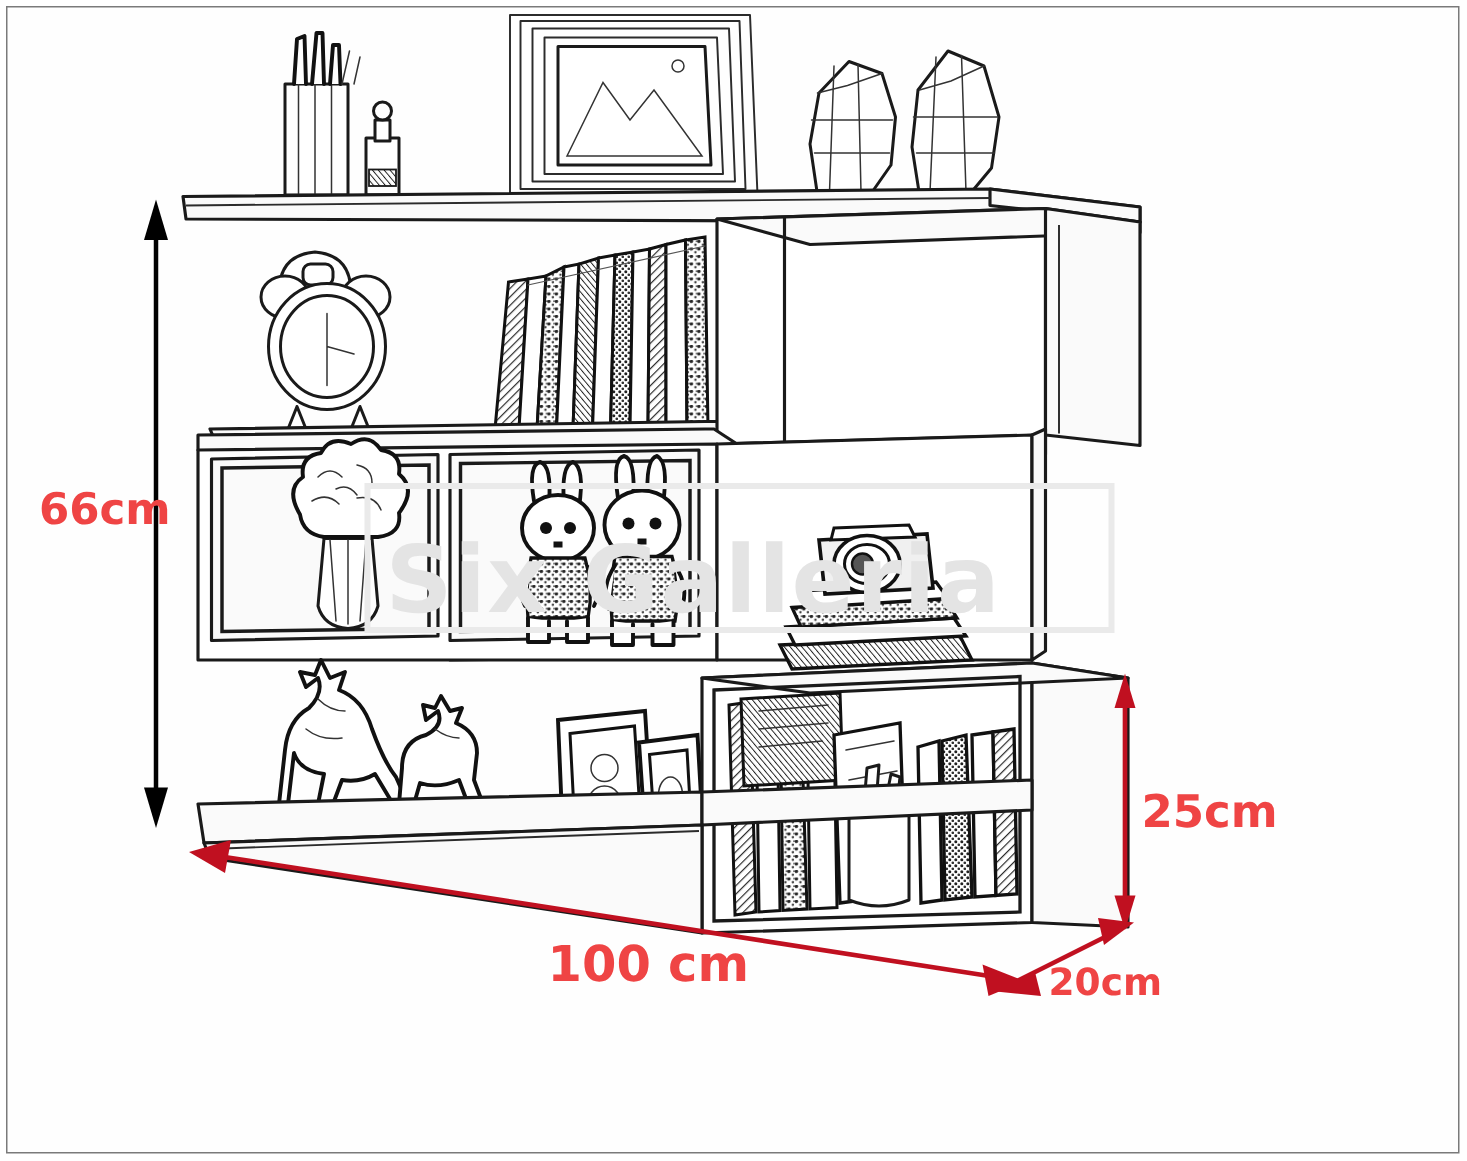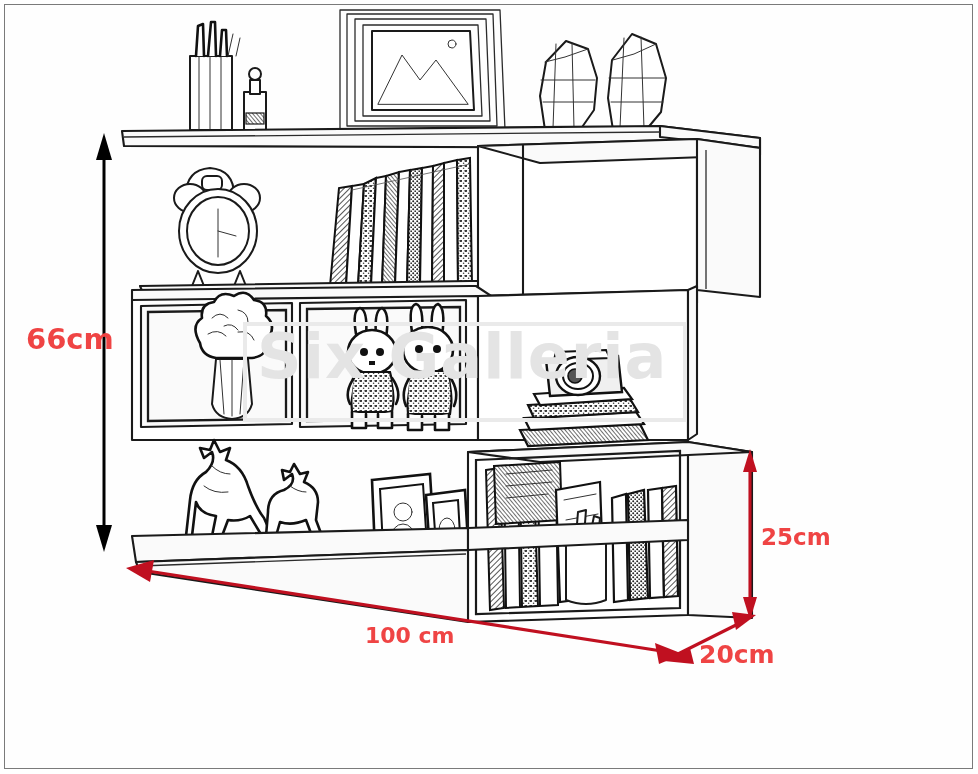--- a/index.html
+++ b/index.html
@@ -38,26 +38,26 @@
     display: block;
     width: 978px;
     height: 774px;
   }
 
   
   #watermark {
     position: absolute;
     left: 243px;
     top: 322px;
-    width: 444px;
+    width: 500px;
     height: 100px;
     border: 4px solid #eaeaea;
     box-sizing: border-box;
     display: flex;
-    align-items: flex-start;
+    align-items: flex-end;
     justify-content: flex-start;
     pointer-events: none;
   }
   #watermark .wm-text {
     font-family: "DejaVu Sans", sans-serif;
     font-weight: bold;
     font-size: 62px;
     line-height: 1;
     color: #e4e4e4;
     letter-spacing: 1px;
@@ -74,31 +74,31 @@
     white-space: nowrap;
   }
   #label-height {
     left: 26px;
     top: 322px;
     font-size: 29px;
   }
   #label-width {
     left: 365px;
     top: 623px;
-    font-size: 22px;
+    font-size: 33px;
   }
   #label-depth {
     left: 699px;
     top: 640px;
     font-size: 25px;
   }
   #label-shelf-height {
     left: 761px;
     top: 524px;
-    font-size: 23px;
+    font-size: 30px;
   }
 </style>
 </head>
 <body>
 
 <div id="page">
 
   <div id="frame-border"></div>
 
   <div id="art-stage">

